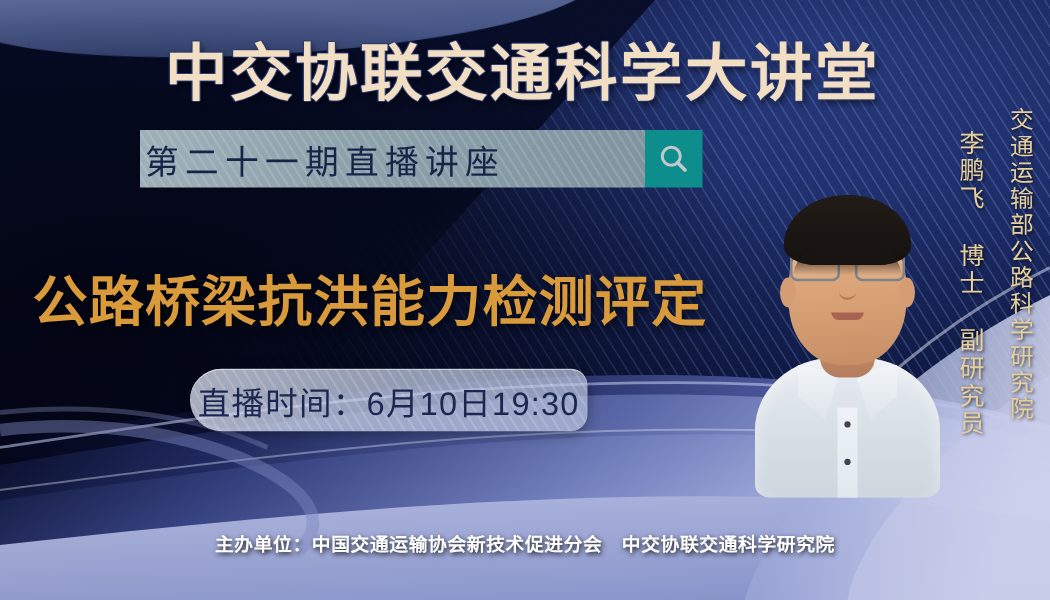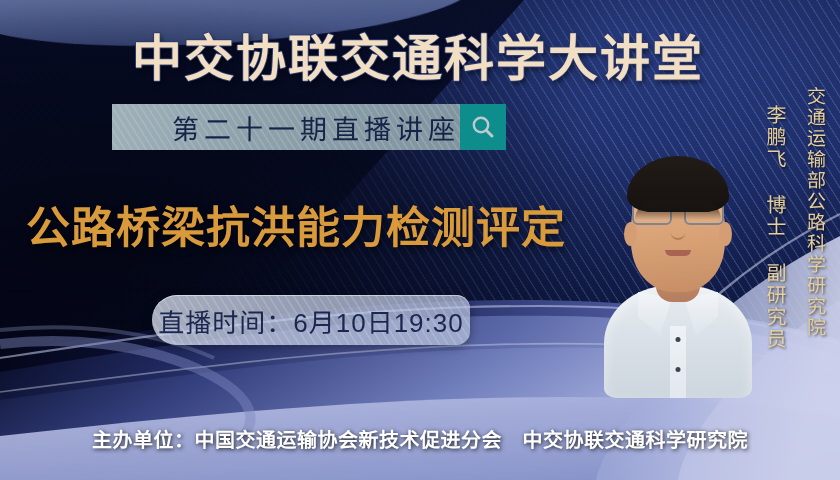--- a/index.html
+++ b/index.html
@@ -220,25 +220,25 @@
   .subbar {
     position: absolute;
     left: 112px;
     top: 104px;
     height: 46px;
     display: flex;
     align-items: stretch;
   }
   .subbar-body {
     position: relative;
-    width: 348px;
+    width: 404px;
     background: linear-gradient(100deg, #9fb0b8 0%, #8ea2ac 40%, #8094a0 100%);
     display: flex;
     align-items: center;
-    justify-content: flex-end;
+    justify-content: flex-start;
     overflow: hidden;
   }
   .subbar-body::before {
     content: "";
     position: absolute;
     inset: 0;
     background: repeating-linear-gradient(58deg,
       rgba(255,255,255,0.00) 0px, rgba(255,255,255,0.00) 4px,
       rgba(255,255,255,0.22) 4.4px, rgba(255,255,255,0.22) 6px);
     opacity: 0.55;
@@ -257,21 +257,21 @@
     background: #0d8e8d;
     display: flex;
     align-items: center;
     justify-content: center;
   }
 
   
   .headline {
     position: absolute;
     left: 26px;
-    top: 192px;
+    top: 206px;
     font-size: 44px;
     font-weight: bold;
     letter-spacing: 1px;
     color: #d99a3c;
     white-space: nowrap;
     text-shadow: 2px 3px 6px rgba(0,0,0,0.6);
   }
 
   
   .timepill {
@@ -328,21 +328,21 @@
     letter-spacing: 2px;
   }
 
   
   .footer {
     position: absolute;
     left: 0;
     right: 0;
     top: 424px;
     text-align: center;
-    font-size: 20px;
+    font-size: 15px;
     font-weight: bold;
     letter-spacing: 0.5px;
     color: #ffffff;
     text-shadow: 1px 1px 4px rgba(0,0,0,0.85);
     white-space: nowrap;
   }
 </style>
 </head>
 <body>
 

